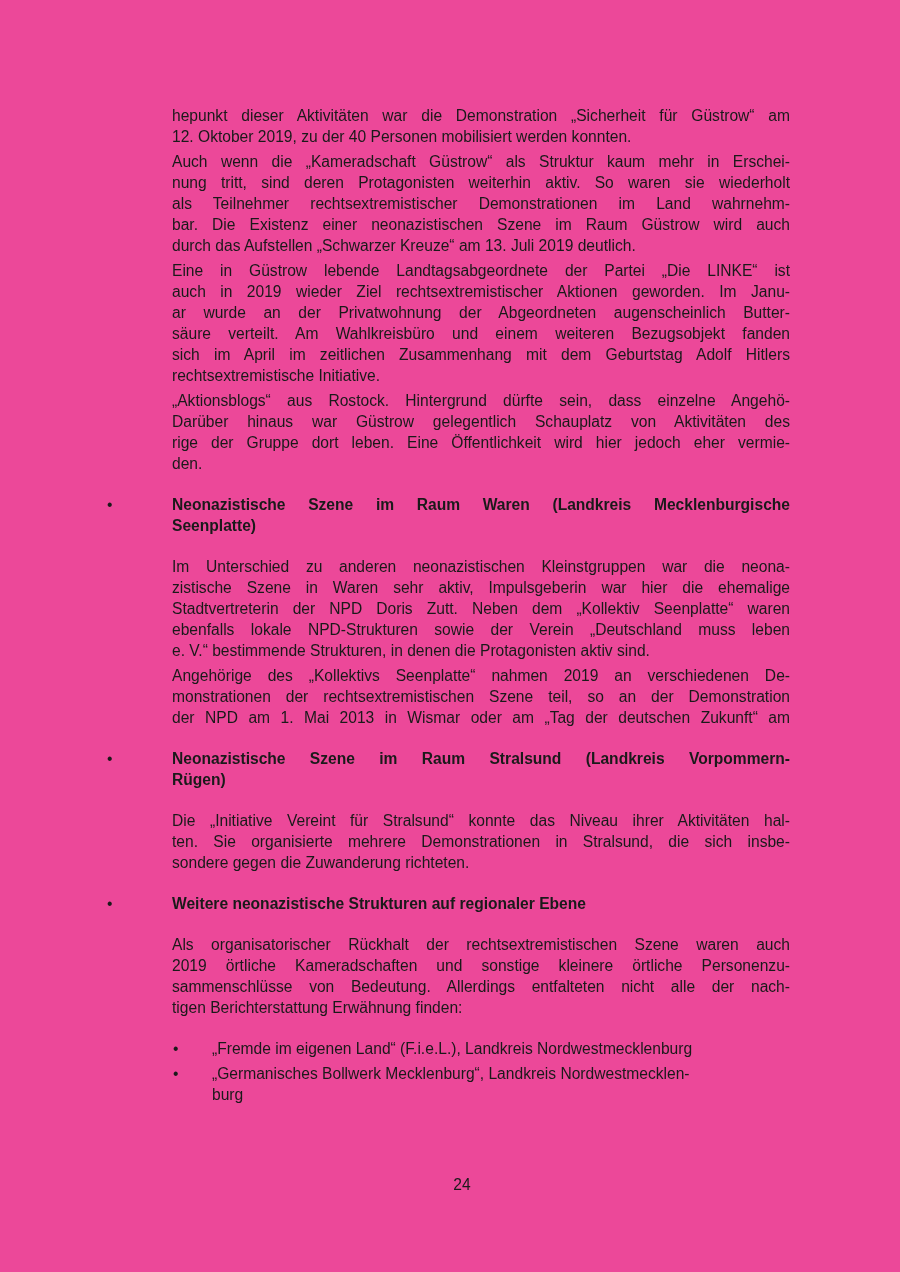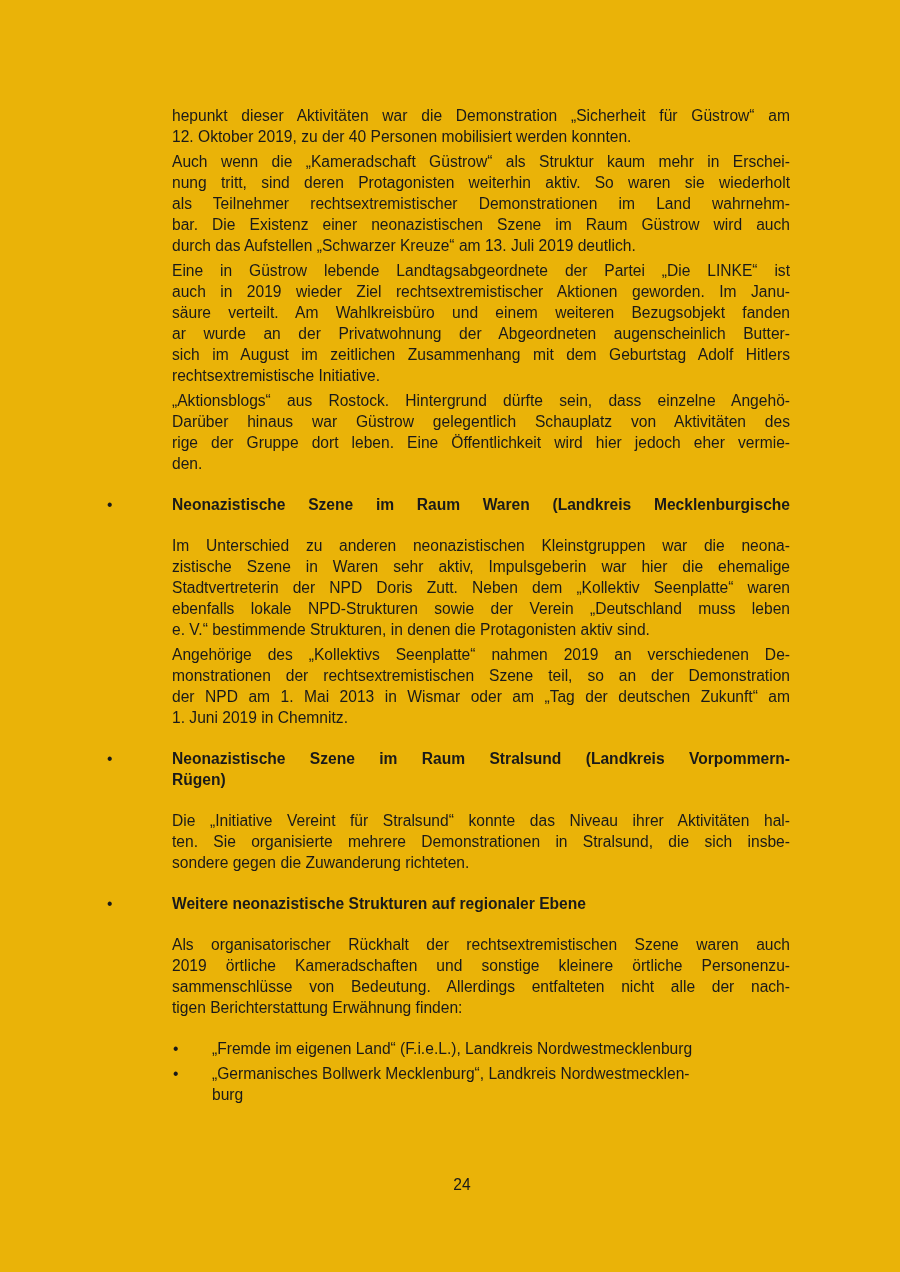--- a/index.html
+++ b/index.html
@@ -4,21 +4,21 @@
 <style>
   html, body {
     margin: 0;
     padding: 0;
     background: #ffffff;
   }
   .page {
     position: relative;
     width: 900px;
     height: 1272px;
-    background: #eab308;
+    background: #ec4899;
     font-family: "Liberation Sans", sans-serif;
     font-size: 15.6px;
     line-height: 21px;
     color: #1a1a1a;
     overflow: hidden;
   }
   .content {
     position: absolute;
     left: 172px;
     top: 105px;
@@ -79,47 +79,47 @@
       <div class="block paragraph flush">
         <div class="line j">Auch wenn die „Kameradschaft Güstrow“ als Struktur kaum mehr in Erschei-</div>
         <div class="line j">nung tritt, sind deren Protagonisten weiterhin aktiv. So waren sie wiederholt</div>
         <div class="line j">als Teilnehmer rechtsextremistischer Demonstrationen im Land wahrnehm-</div>
         <div class="line j">bar. Die Existenz einer neonazistischen Szene im Raum Güstrow wird auch</div>
         <div class="line">durch das Aufstellen „Schwarzer Kreuze“ am 13. Juli 2019 deutlich.</div>
       </div>
       <div class="block paragraph flush">
         <div class="line j">Eine in Güstrow lebende Landtagsabgeordnete der Partei „Die LINKE“ ist</div>
         <div class="line j">auch in 2019 wieder Ziel rechtsextremistischer Aktionen geworden. Im Janu-</div>
+        <div class="line j">ar wurde an der Privatwohnung der Abgeordneten augenscheinlich Butter-</div>
         <div class="line j">säure verteilt. Am Wahlkreisbüro und einem weiteren Bezugsobjekt fanden</div>
-        <div class="line j">ar wurde an der Privatwohnung der Abgeordneten augenscheinlich Butter-</div>
-        <div class="line j">sich im August im zeitlichen Zusammenhang mit dem Geburtstag Adolf Hitlers</div>
+        <div class="line j">sich im April im zeitlichen Zusammenhang mit dem Geburtstag Adolf Hitlers</div>
         <div class="line">rechtsextremistische Initiative.</div>
       </div>
       <div class="block paragraph flush">
         <div class="line j">„Aktionsblogs“ aus Rostock. Hintergrund dürfte sein, dass einzelne Angehö-</div>
         <div class="line j">Darüber hinaus war Güstrow gelegentlich Schauplatz von Aktivitäten des</div>
         <div class="line j">rige der Gruppe dort leben. Eine Öffentlichkeit wird hier jedoch eher vermie-</div>
         <div class="line">den.</div>
       </div>
       <div class="block heading">
         <span class="bullet">•</span>
         <div class="line j">Neonazistische Szene im Raum Waren (Landkreis Mecklenburgische</div>
+        <div class="line">Seenplatte)</div>
       </div>
       <div class="block paragraph">
         <div class="line j">Im Unterschied zu anderen neonazistischen Kleinstgruppen war die neona-</div>
         <div class="line j">zistische Szene in Waren sehr aktiv, Impulsgeberin war hier die ehemalige</div>
         <div class="line j">Stadtvertreterin der NPD Doris Zutt. Neben dem „Kollektiv Seenplatte“ waren</div>
         <div class="line j">ebenfalls lokale NPD-Strukturen sowie der Verein „Deutschland muss leben</div>
         <div class="line">e. V.“ bestimmende Strukturen, in denen die Protagonisten aktiv sind.</div>
       </div>
       <div class="block paragraph flush">
         <div class="line j">Angehörige des „Kollektivs Seenplatte“ nahmen 2019 an verschiedenen De-</div>
         <div class="line j">monstrationen der rechtsextremistischen Szene teil, so an der Demonstration</div>
         <div class="line j">der NPD am 1. Mai 2013 in Wismar oder am „Tag der deutschen Zukunft“ am</div>
-        <div class="line">1. Juni 2019 in Chemnitz.</div>
       </div>
       <div class="block heading">
         <span class="bullet">•</span>
         <div class="line j">Neonazistische Szene im Raum Stralsund (Landkreis Vorpommern-</div>
         <div class="line">Rügen)</div>
       </div>
       <div class="block paragraph">
         <div class="line j">Die „Initiative Vereint für Stralsund“ konnte das Niveau ihrer Aktivitäten hal-</div>
         <div class="line j">ten. Sie organisierte mehrere Demonstrationen in Stralsund, die sich insbe-</div>
         <div class="line">sondere gegen die Zuwanderung richteten.</div>

